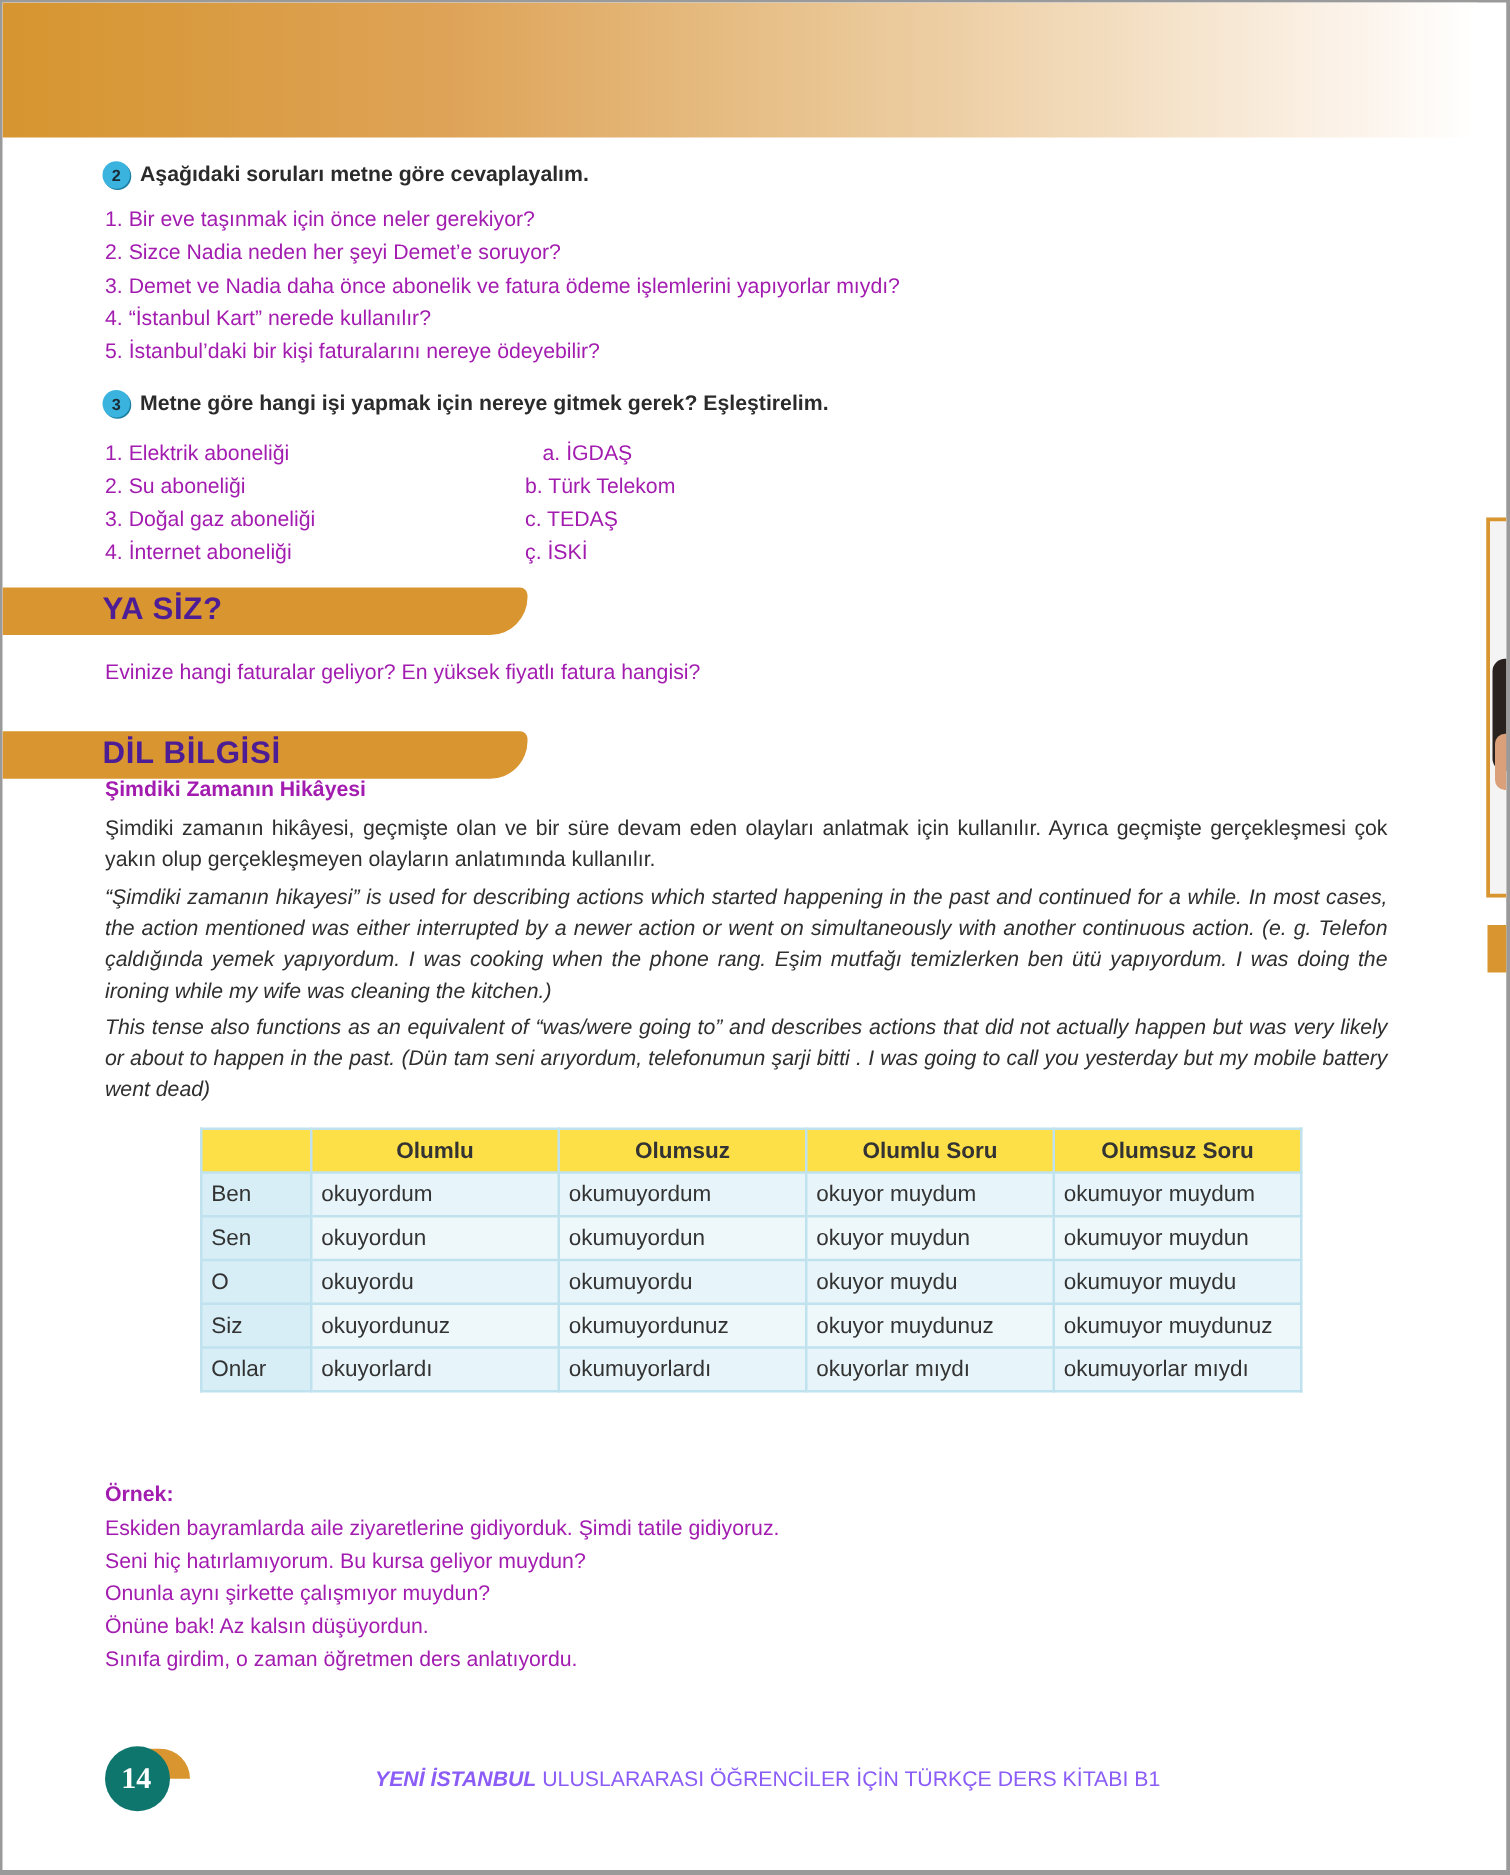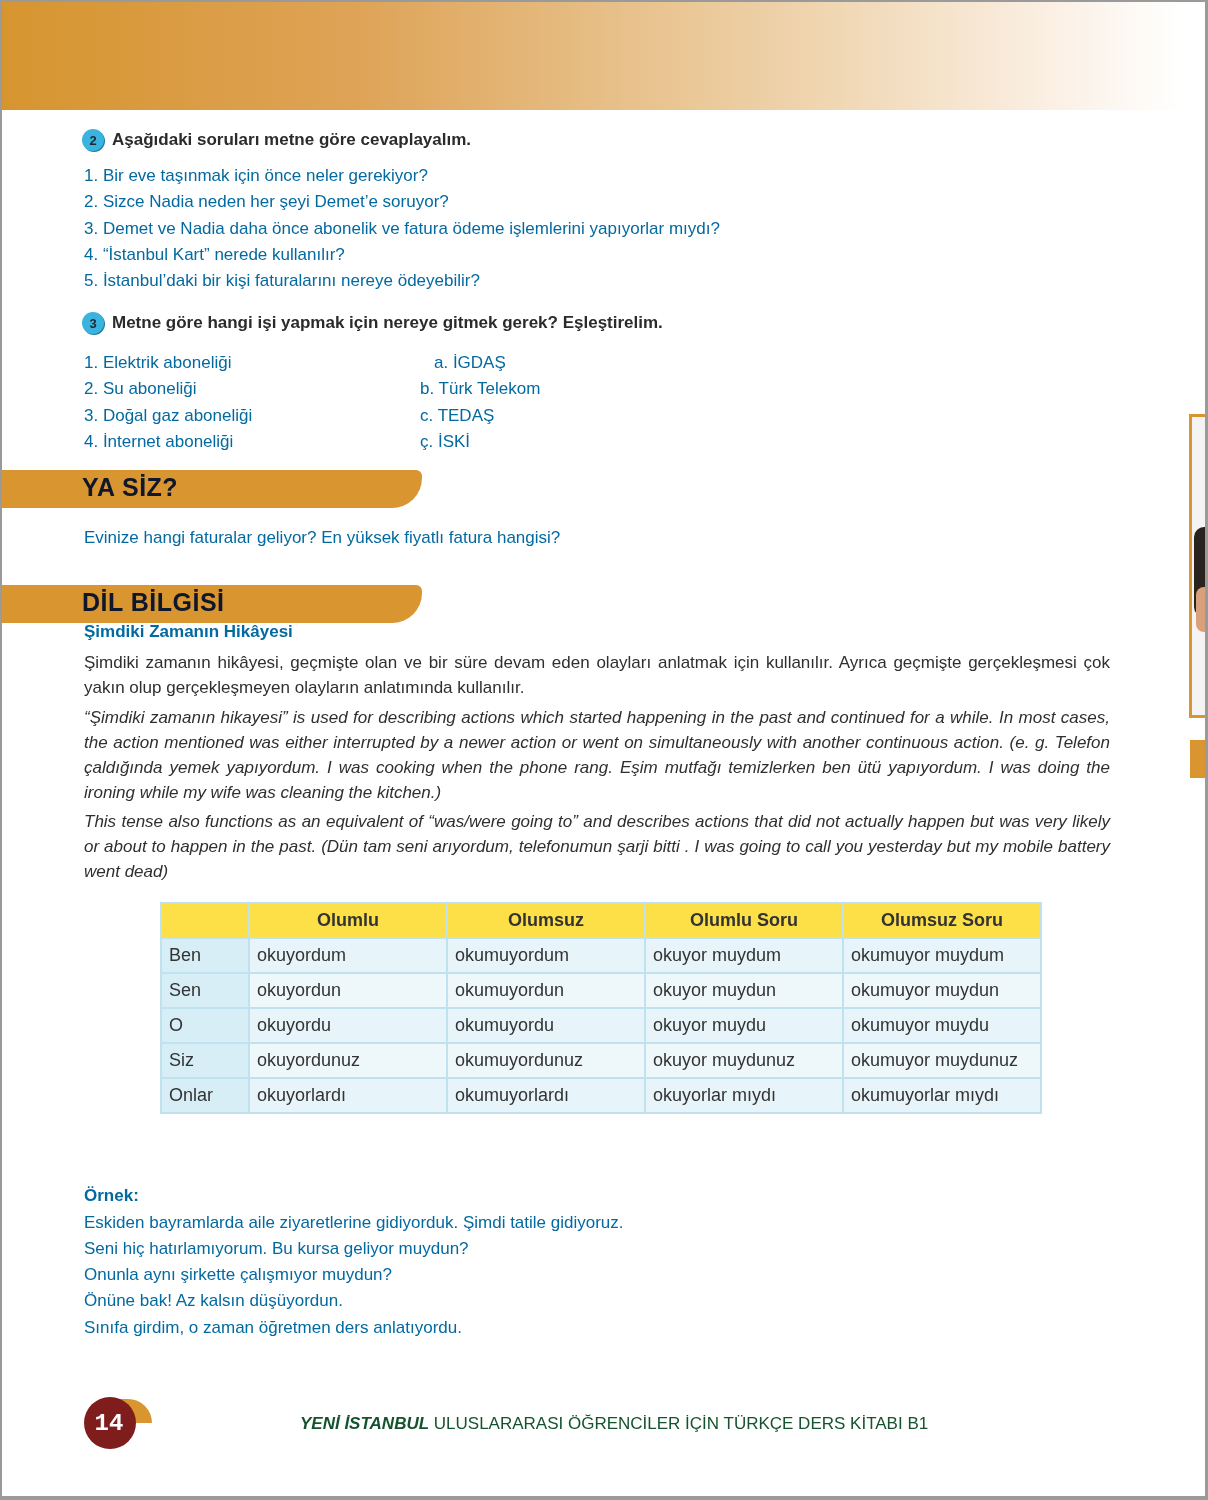--- a/index.html
+++ b/index.html
@@ -20,53 +20,53 @@
   .q-heading {
     position: absolute; left: 80px; font-weight: bold; font-size: 17px; color: #2b2b2b;
     display: flex; align-items: center; white-space: nowrap;
   }
   .num-badge {
     width: 22px; height: 22px; border-radius: 50%;
     background: #3ab4de; color: #1a2a33; font-weight: bold; font-size: 13px;
     display: inline-flex; align-items: center; justify-content: center;
     box-shadow: 1px 1px 0 #1b7ea2; margin-right: 8px;
   }
-  .list-line { position: absolute; left: 82px; font-size: 17px; white-space: nowrap; color: #0369a1; }
+  .list-line { position: absolute; left: 82px; font-size: 17px; white-space: nowrap; color: #a21caf; }
   .section-header {
     position: absolute; left: 0; width: 420px; height: 38px;
     background: #d99530;
     border-radius: 0 6px 30px 0;
   }
   .section-header span {
-    position: absolute; left: 80px; top: 3px; color: #0f172a; font-weight: bold; font-size: 25px; letter-spacing: 0.5px;
+    position: absolute; left: 80px; top: 3px; color: #4c1d95; font-weight: bold; font-size: 25px; letter-spacing: 0.5px;
   }
   .para { position: absolute; left: 82px; width: 1026px; font-size: 17px; line-height: 25px; color: #2f2f2f; text-align: justify; }
   .italic { font-style: italic; }
   .bold { font-weight: bold; }
   table.conj {
     position: absolute; left: 158px; top: 900px; border-collapse: collapse;
     font-size: 18px; color: #333;
   }
   table.conj td, table.conj th {
     border: 2px solid #bfe2ee; height: 33px; padding: 0 7px; text-align: left; font-weight: normal;
   }
   table.conj th { background: #fde047; font-weight: bold; text-align: center; }
   table.conj td.pron { background: #d7eef6; }
   table.conj td.cell { background: #eef8fb; }
   table.conj tr:nth-child(odd) td.cell { background: #e7f4f9; }
   .page-badge {
     position: absolute; left: 82px; top: 1395px; width: 52px; height: 52px; border-radius: 50%;
-    background: #7f1d1d; color: #fff; font-family: Liberation Mono, monospace; font-weight: bold; font-size: 24px;
+    background: #0f766e; color: #fff; font-family: Liberation Serif, serif; font-weight: bold; font-size: 24px;
     display: flex; align-items: center; justify-content: center; box-sizing: border-box; padding-right: 2px;
   }
   .page-badge-tab {
     position: absolute; left: 118px; top: 1397px; width: 32px; height: 24px;
     background: #d99530; border-radius: 0 24px 0 0;
   }
-  .footer-title { position: absolute; left: 298px; top: 1412px; font-size: 17px; color: #14532d; white-space: nowrap; }
+  .footer-title { position: absolute; left: 298px; top: 1412px; font-size: 17px; color: #8b5cf6; white-space: nowrap; }
   .side-photo {
     position: absolute; left: 1187px; top: 412px; width: 30px; height: 304px;
     border: 3px solid #d99530; background: #f4f4f4; box-sizing: border-box; overflow: hidden;
   }
   .side-photo .hair { position: absolute; left: 2px; top: 110px; width: 20px; height: 90px; background: #2a221f; border-radius: 10px 0 0 10px; }
   .side-photo .face { position: absolute; left: 4px; top: 170px; width: 16px; height: 45px; background: #d9a07a; border-radius: 8px 0 0 8px; }
   .side-tab { position: absolute; left: 1188px; top: 738px; width: 20px; height: 38px; background: #d99530; }
 </style>
 </head>
 <body>

